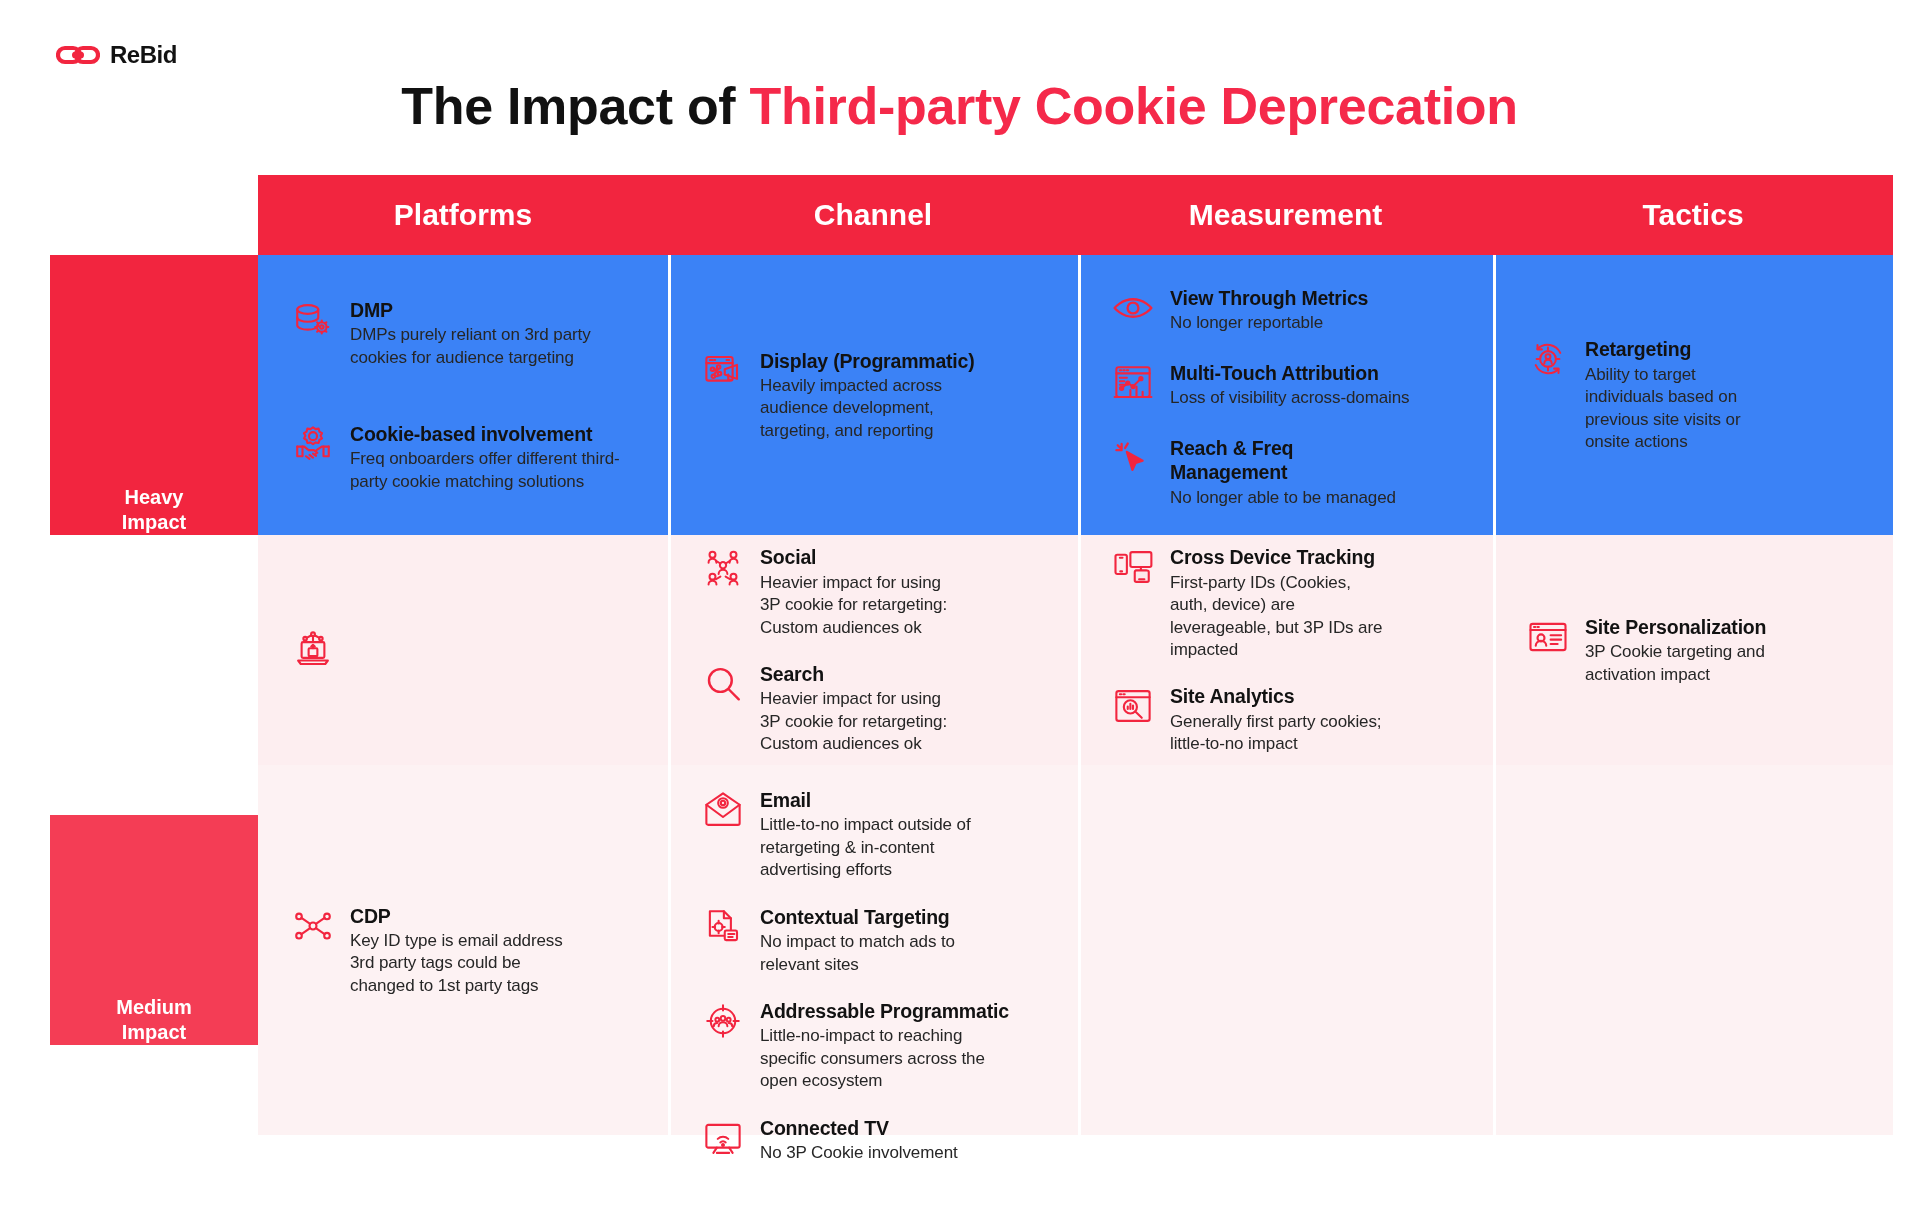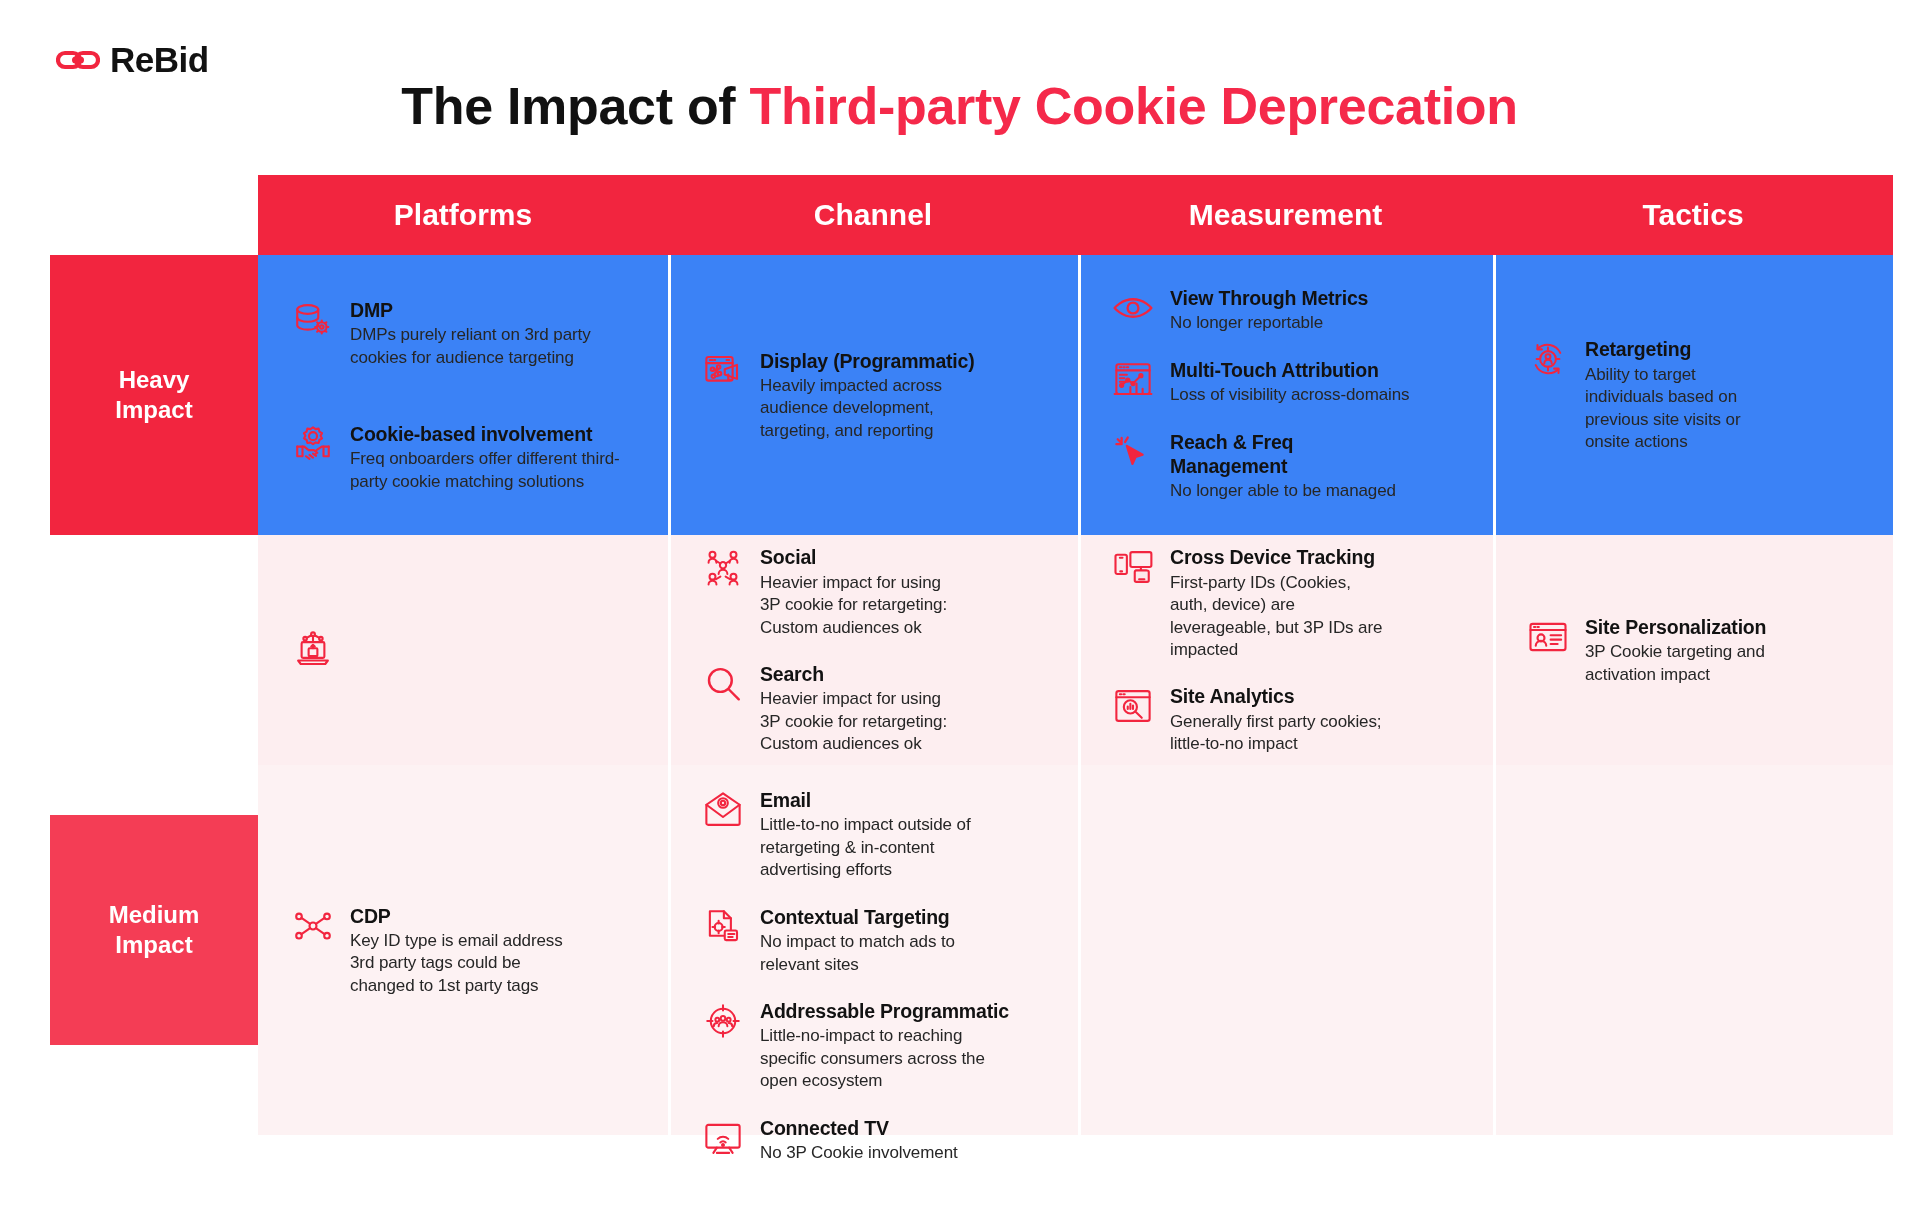--- a/index.html
+++ b/index.html
@@ -10,21 +10,21 @@
     overflow: hidden;
   }
 
   
   .logo {
     position: absolute; left: 56px; top: 40px;
     display: flex; align-items: center; gap: 10px;
   }
   .logo-mark { width: 44px; height: 30px; display:block; }
   .logo-text {
-    font-size: 35px; font-weight: 700; color: #121212; letter-spacing: -0.5px;
+    font-size: 24px; font-weight: 700; color: #121212; letter-spacing: -0.5px;
   }
 
   
   .title {
     position: absolute; left: 0; top: 76px; width: 1919px;
     text-align: center;
     font-size: 52px; font-weight: 700; color: #111111;
     letter-spacing: -0.3px;
   }
   .title .accent { color: #F5294A; }
@@ -61,22 +61,22 @@
   }
   .cell + .cell::before {
     content: ""; position: absolute; left: 0; top: 0; bottom: 0;
     width: 3px; background: #ffffff;
   }
   .cell-inner { padding: 26px 22px 26px 32px; }
 
   
   .impact-tile {
     position: absolute; left: -208px; width: 208px;
-    display: flex; align-items: center; justify-content: center;
-    color: #ffffff; font-size: 24px; font-weight: 700;
+    display: flex; align-items: flex-end; justify-content: center;
+    color: #ffffff; font-size: 20px; font-weight: 700;
     line-height: 1.25; text-align: center;
   }
 
   
   .item {
     display: flex; align-items: flex-start; gap: 14px;
     margin-bottom: 22px;
   }
   .item:last-child { margin-bottom: 0; }
   .icon-wrap {
@@ -190,21 +190,21 @@
               </span>
               <span class="item-txt">
                 <span class="item-title" style="display:block">Display (Programmatic)</span>
                 <span class="item-desc" style="display:block;max-width:210px">Heavily impacted across audience development, targeting, and reporting</span>
               </span>
             </div>
           </div>
         </div>
 
         <div class="cell col-measure">
-          <div class="cell-inner v-center" style="height:280px;padding-top:24px;">
+          <div class="cell-inner v-center" style="height:280px;padding-top:30px;justify-content:space-between;">
             <div class="item">
               <span class="icon-wrap">
                 <svg viewBox="0 0 48 48" fill="none" stroke="#F2253F" stroke-width="2.6" stroke-linecap="round" stroke-linejoin="round">
                   <path d="M3 24s8-10 21-10 21 10 21 10-8 10-21 10S3 24 3 24z"></path>
                   <circle cx="24" cy="24" r="6.2"></circle>
                 </svg>
               </span>
               <span class="item-txt">
                 <span class="item-title" style="display:block">View Through Metrics</span>
                 <span class="item-desc" style="display:block">No longer reportable</span>

